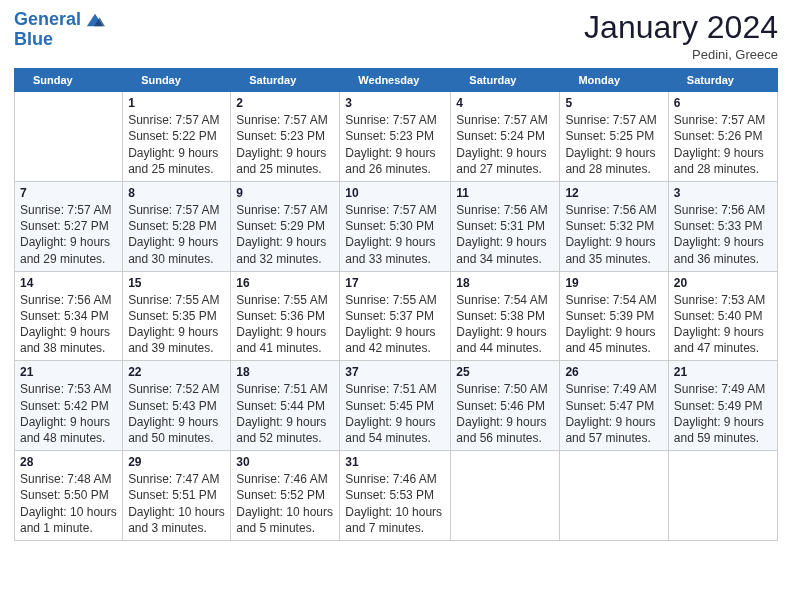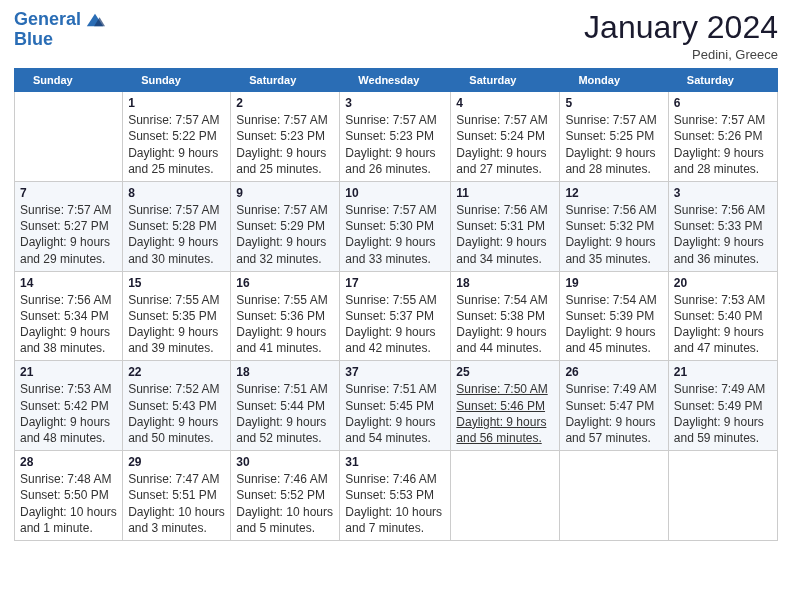--- a/index.html
+++ b/index.html
@@ -312,21 +312,21 @@
           </td>
           <td>
             <span class="day-number">37</span>
             <div class="day-info" style="white-space: pre-line;">Sunrise: 7:51 AM
 Sunset: 5:45 PM
 Daylight: 9 hours
 and 54 minutes.</div>
           </td>
           <td>
             <span class="day-number">25</span>
-            <div class="day-info" style="white-space: pre-line; text-decoration: underline;">Sunrise: 7:50 AM
+            <div class="day-info" style="white-space: pre-line;">Sunrise: 7:50 AM
 Sunset: 5:46 PM
 Daylight: 9 hours
 and 56 minutes.</div>
           </td>
           <td>
             <span class="day-number">26</span>
             <div class="day-info" style="white-space: pre-line;">Sunrise: 7:49 AM
 Sunset: 5:47 PM
 Daylight: 9 hours
 and 57 minutes.</div>

